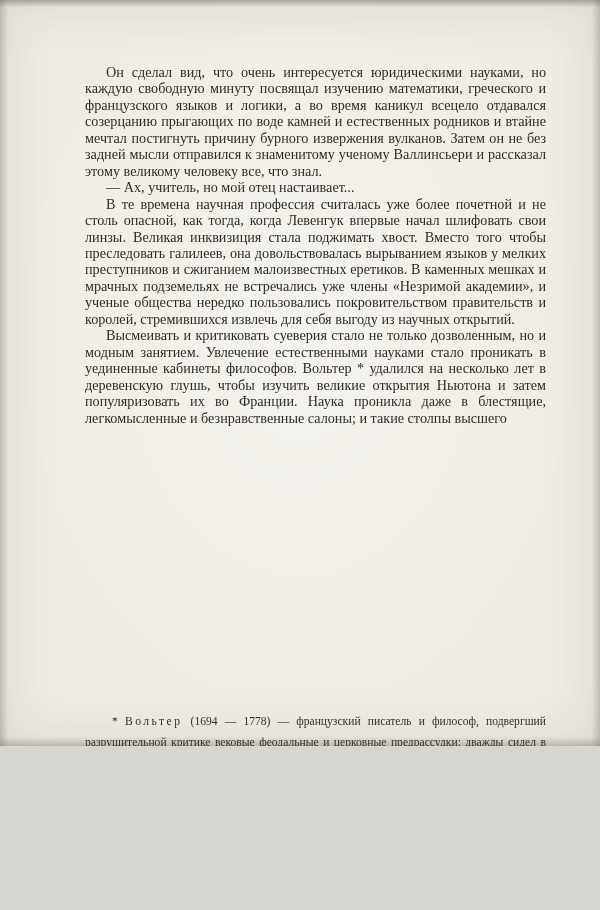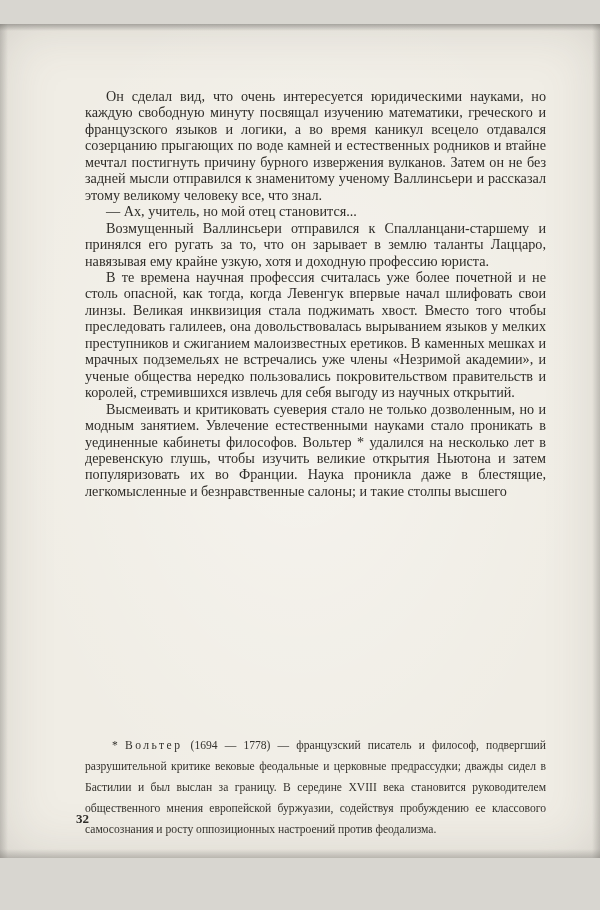--- a/index.html
+++ b/index.html
@@ -3,33 +3,32 @@
 <meta charset="utf-8">
 <style>
   html, body {
     margin: 0;
     padding: 0;
     background: #d8d6d0;
   }
   .scan {
     position: relative;
     width: 600px;
-    height: 834px;
+    height: 746px;
     background-color: #f0ede5;
     background-image:
       linear-gradient(to bottom, rgba(110,108,104,0.50), rgba(110,108,104,0) 7px),
       linear-gradient(to top, rgba(110,108,104,0.35), rgba(110,108,104,0) 9px),
       linear-gradient(to right, rgba(110,108,104,0.30), rgba(110,108,104,0) 8px),
       linear-gradient(to left, rgba(110,108,104,0.30), rgba(110,108,104,0) 8px),
       radial-gradient(ellipse at 50% 45%, rgba(255,255,255,0.35), rgba(0,0,0,0) 70%);
     box-shadow: inset 0 0 55px rgba(90,85,75,0.18);
     overflow: hidden;
     font-family: "Liberation Serif", "DejaVu Serif", serif;
     color: #2e2c28;
-    margin-top: 24px;
   }
   .text-block {
     position: absolute;
     left: 85px;
     top: 64px;
     width: 461px;
     font-size: 14.2px;
     line-height: 16.45px;
     text-align: justify;
     hyphens: auto;
@@ -68,22 +67,21 @@
     font-weight: bold;
   }
 </style>
 </head>
 <body>
 
 <div class="scan">
 
   <div class="text-block">
     <p class="para">Он сделал вид, что очень интересуется юридическими науками, но каждую свободную минуту посвящал изучению математики, греческого и французского языков и логики, а во время каникул всецело отдавался созерцанию прыгающих по воде камней и естественных родников и втайне мечтал постигнуть причину бурного извержения вулканов. Затем он не без задней мысли отправился к знаменитому ученому Валлинсьери и рассказал этому великому человеку все, что знал.</p>
-    <p class="para">— Ах, учитель, но мой отец становится...</p>
-    <p class="para">Возмущенный Валлинсьери отправился к Спалланцани-старшему и принялся его ругать за то, что он зарывает в землю таланты Лаццаро, навязывая ему крайне узкую, хотя и доходную профессию юриста.</p>
+    <p class="para">— Ах, учитель, но мой отец настаивает...</p>
     <p class="para">В те времена научная профессия считалась уже более почетной и не столь опасной, как тогда, когда Левенгук впервые начал шлифовать свои линзы. Великая инквизиция стала поджимать хвост. Вместо того чтобы преследовать галилеев, она довольствовалась вырыванием языков у мелких преступников и сжиганием малоизвестных еретиков. В каменных мешках и мрачных подземельях не встречались уже члены «Незримой академии», и ученые общества нередко пользовались покровительством правительств и королей, стремившихся извлечь для себя выгоду из научных открытий.</p>
     <p class="para">Высмеивать и критиковать суеверия стало не только дозволенным, но и модным занятием. Увлечение естественными науками стало проникать в уединенные кабинеты философов. Вольтер * удалился на несколько лет в деревенскую глушь, чтобы изучить великие открытия Ньютона и затем популяризовать их во Франции. Наука проникла даже в блестящие, легкомысленные и безнравственные салоны; и такие столпы высшего</p>
   </div>
 
   <div class="footnote-block">
     <p class="footnote-para"><span>*</span> <span class="spaced">Вольтер</span> <span>(1694 — 1778) — французский писатель и философ, подвергший разрушительной критике вековые феодальные и церковные предрассудки; дважды сидел в Бастилии и был выслан за границу. В середине XVIII века становится руководителем общественного мнения европейской буржуазии, содействуя пробуждению ее классового самосознания и росту оппозиционных настроений против феодализма.</span></p>
   </div>
 
   <div class="page-number">32</div>
 

